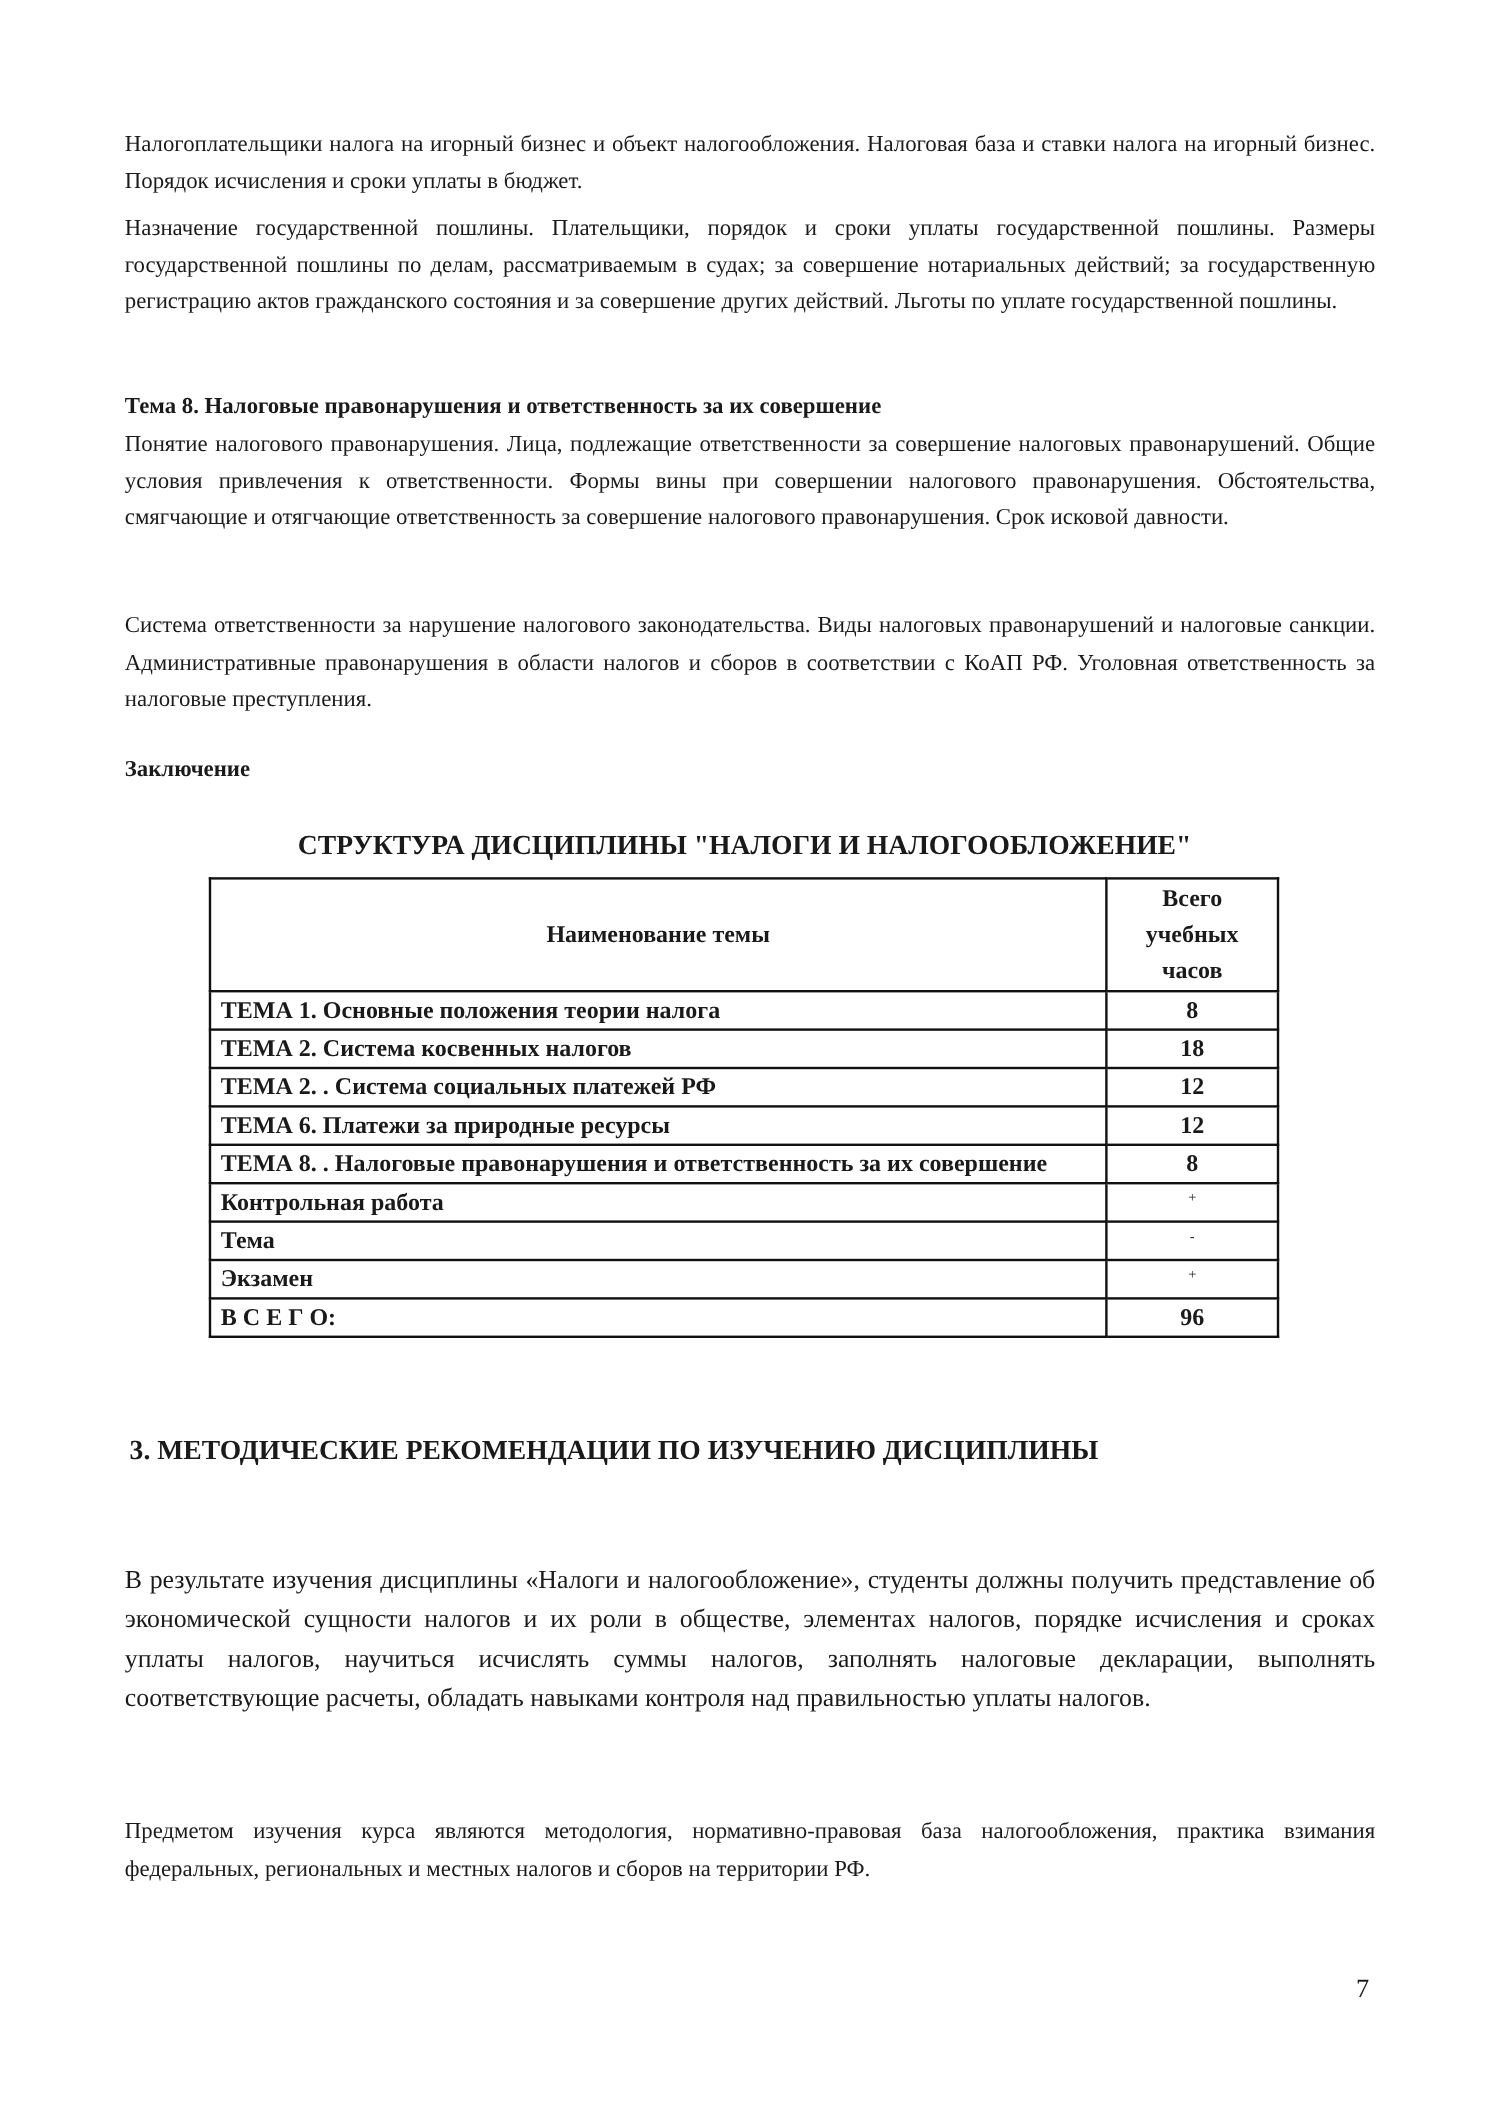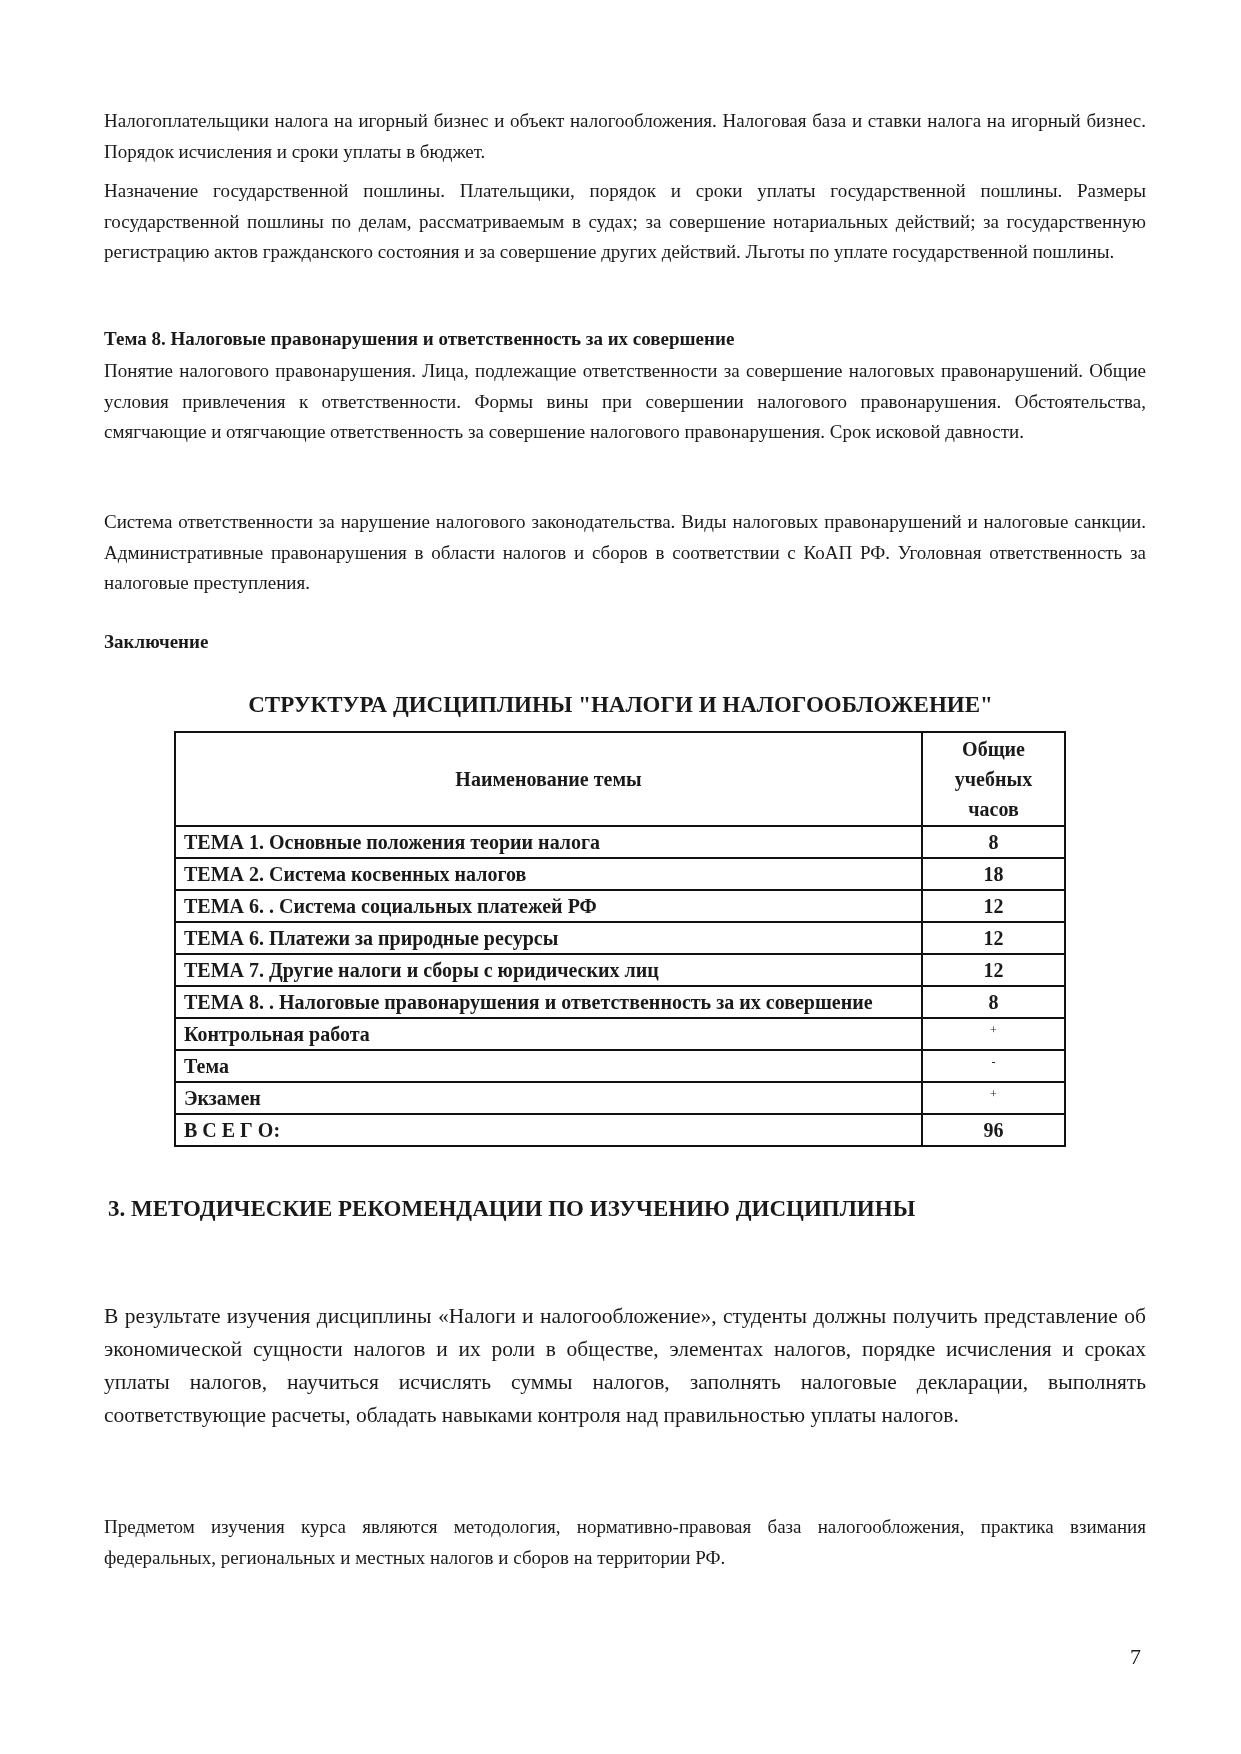--- a/index.html
+++ b/index.html
@@ -58,45 +58,41 @@
 
 <p class="heading-bold" style="top:631px;">Заключение</p>
 
 <div class="table-title">СТРУКТУРА ДИСЦИПЛИНЫ "НАЛОГИ И НАЛОГООБЛОЖЕНИЕ"</div>
 
 <table class="structure">
   <thead>
     <tr>
       <th>Наименование темы</th>
       <th class="hours-header" style="width:125px;">
-        <span>Общие</span><br>
+        <span>Всего</span><br>
         <span>учебных</span><br>
         <span>часов</span>
       </th>
     </tr>
   </thead>
   <tbody>
     <tr>
       <td>ТЕМА 1. Основные положения теории налога</td>
       <td class="hours">8</td>
     </tr>
     <tr>
       <td>ТЕМА 2. Система косвенных налогов</td>
       <td class="hours">18</td>
     </tr>
     <tr>
-      <td>ТЕМА 6. . Система социальных платежей РФ</td>
+      <td>ТЕМА 2. . Система социальных платежей РФ</td>
       <td class="hours">12</td>
     </tr>
     <tr>
       <td>ТЕМА 6. Платежи за природные ресурсы</td>
-      <td class="hours">12</td>
-    </tr>
-    <tr>
-      <td>ТЕМА 7. Другие налоги и сборы с юридических лиц</td>
       <td class="hours">12</td>
     </tr>
     <tr>
       <td>ТЕМА 8. . Налоговые правонарушения и ответственность за их совершение</td>
       <td class="hours">8</td>
     </tr>
     <tr>
       <td>Контрольная работа</td>
       <td class="hours mark">+</td>
     </tr>

